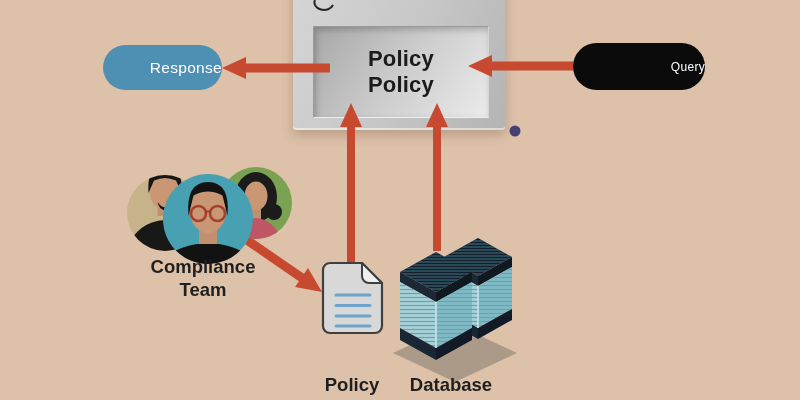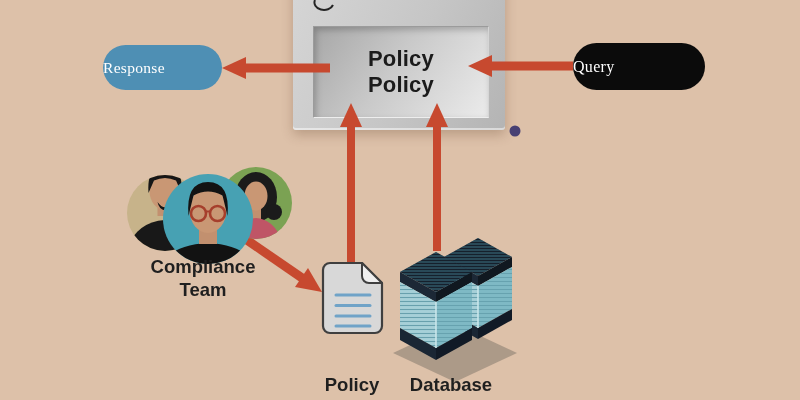--- a/index.html
+++ b/index.html
@@ -24,30 +24,30 @@
     box-shadow:inset 2px 3px 6px rgba(0,0,0,.22);
     display:flex;align-items:center;justify-content:center;
   }
   .engine-label{
     text-align:center;font-size:22px;font-weight:600;line-height:26px;
     color:var(--engine-text,#1b1b1b);letter-spacing:.2px;
   }
 
   
   .pill{
-    position:absolute;display:flex;align-items:center;justify-content:flex-start;
-    color:var(--pill-text,#fff);font-size:15.5px;letter-spacing:.3px;font-family:Liberation Serif, serif;
+    position:absolute;display:flex;align-items:center;justify-content:flex-end;
+    color:var(--pill-text,#fff);font-size:15.5px;letter-spacing:.3px;
   }
   .pill.response{
     left:103px;top:45px;width:119px;height:45px;border-radius:23px;
     background:var(--response-bg,#4e8fb4);
   }
   .pill.query{
     left:573px;top:43px;width:132px;height:47px;border-radius:24px;
-    background:var(--query-bg,#0b0b0b);font-size:16px;
+    background:var(--query-bg,#0b0b0b);font-size:12px;
   }
 
   .overlay{position:absolute;left:0;top:0;}
   .node-label{
     font-family:"Liberation Sans","DejaVu Sans",sans-serif;
     font-weight:700;font-size:18.5px;fill:var(--label-text,#1f1f1f);
     text-anchor:middle;
   }
   .arrow-stem{stroke:var(--arrow,#c7492f);fill:none;}
   .arrow-head{fill:var(--arrow,#c7492f);stroke:none;}

